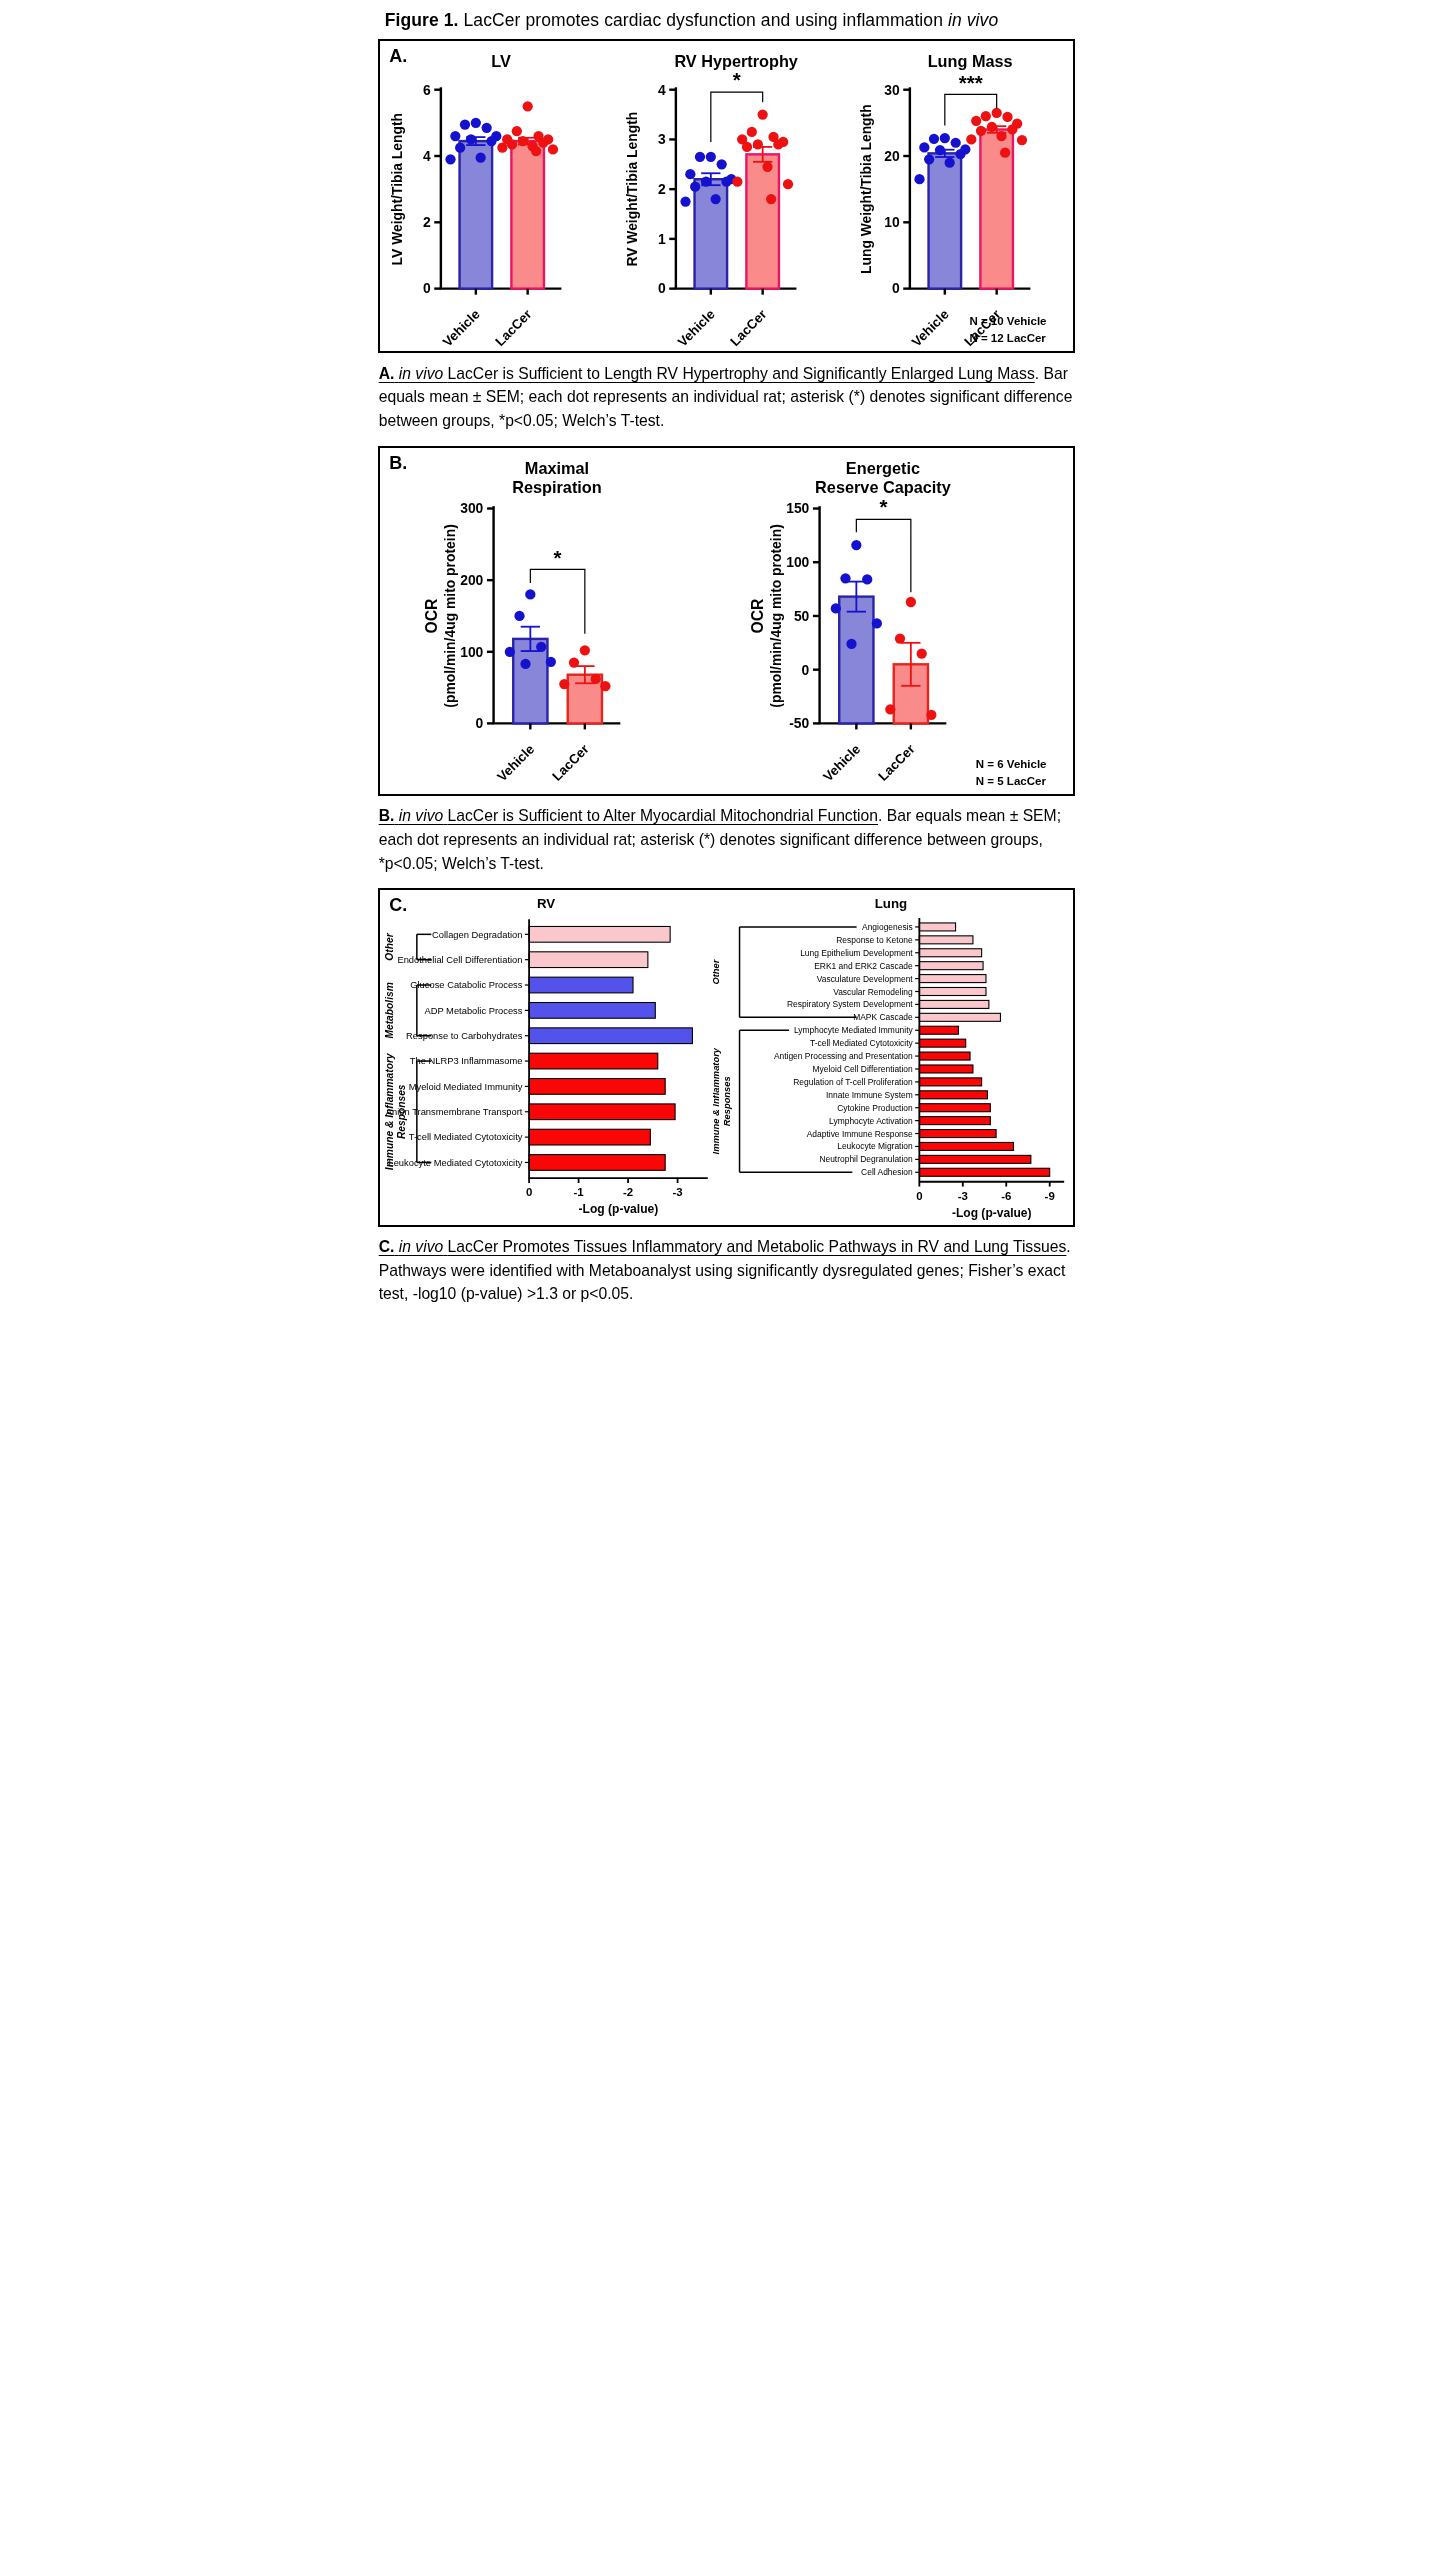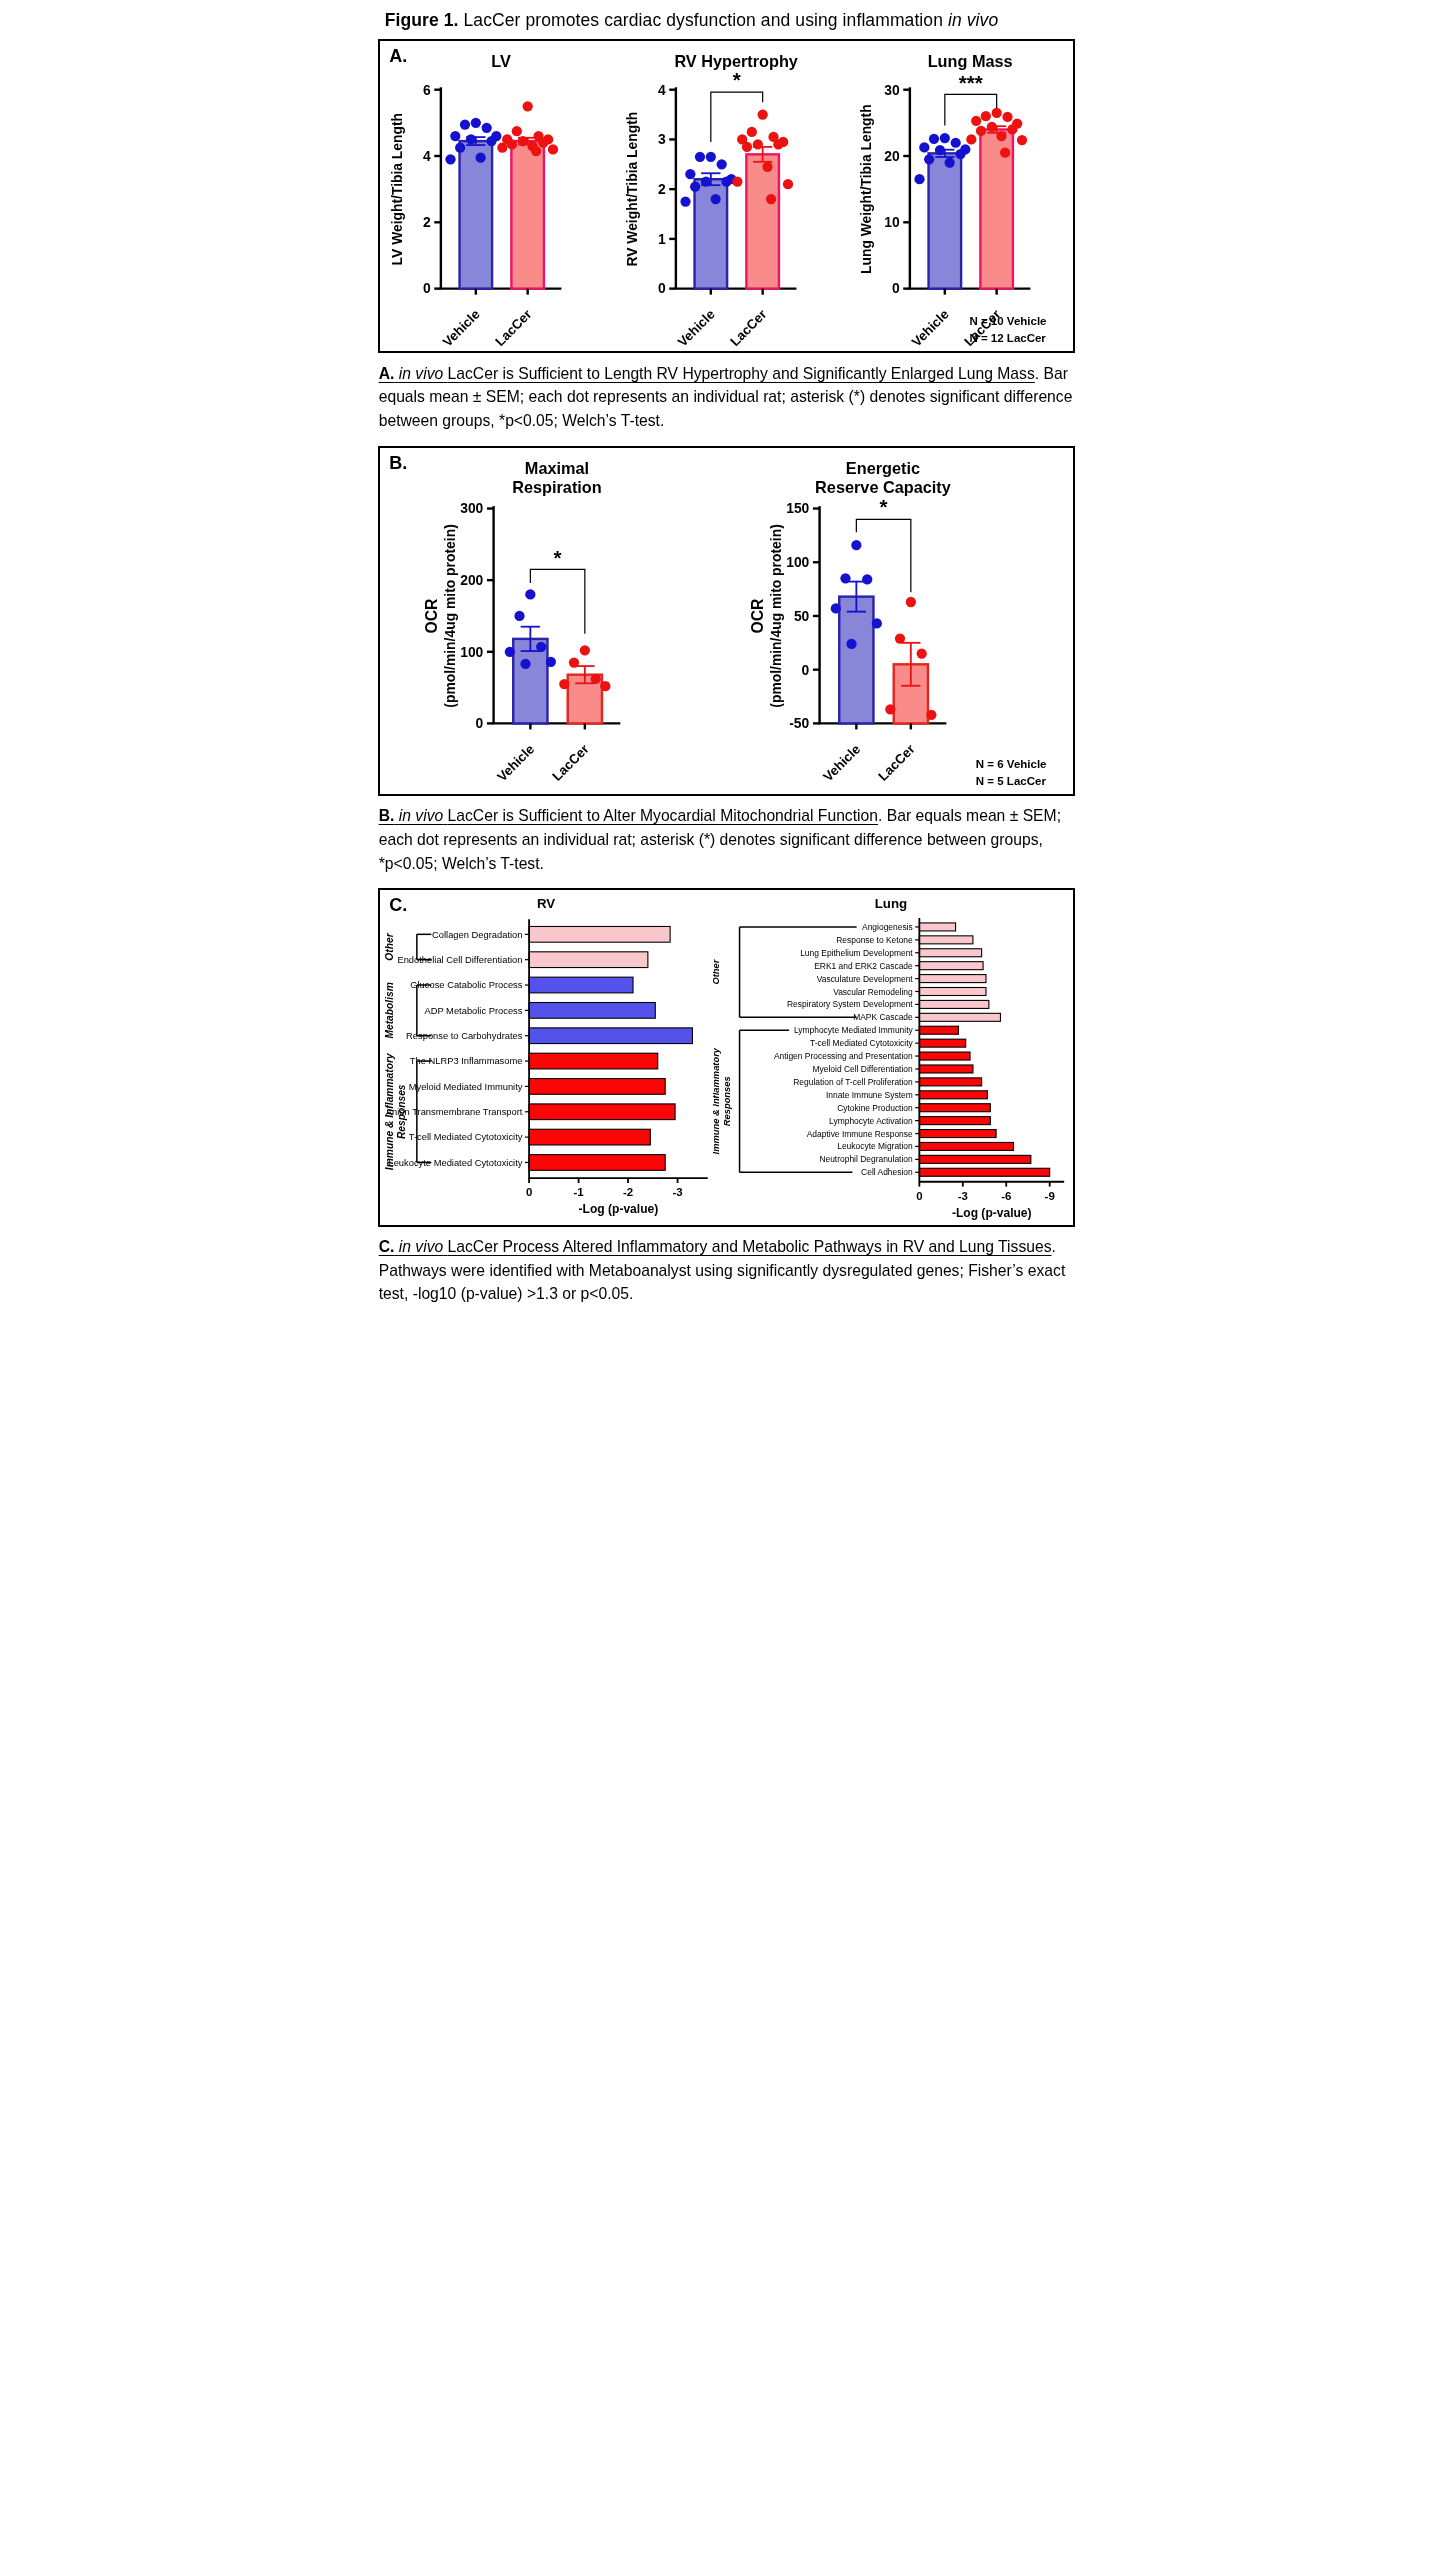--- a/index.html
+++ b/index.html
@@ -433,16 +433,16 @@
               <line x1="44" y1="195.89999999999998" x2="44" y2="431.29999999999995" stroke="#000" stroke-width="2.5"></line>
               <line x1="44" y1="195.89999999999998" x2="126" y2="195.89999999999998" stroke="#000" stroke-width="2.5"></line>
               <line x1="44" y1="431.29999999999995" x2="231" y2="431.29999999999995" stroke="#000" stroke-width="2.5"></line>
               <text x="10" y="313.59999999999997" transform="rotate(-90 10 313.59999999999997)" text-anchor="middle" font-size="15.5" font-weight="bold" font-style="italic">Immune &amp; Inflammatory</text>
               <text x="28" y="313.59999999999997" transform="rotate(-90 28 313.59999999999997)" text-anchor="middle" font-size="15.5" font-weight="bold" font-style="italic">Responses</text>
             </svg></div>
       </div>
     </div>
   </section>
 
-  <p class="cap"><span class="u"><span class="lbl">C.</span> <i>in vivo</i> <span>LacCer Process Altered Inflammatory and Metabolic Pathways in RV and Lung Tissues</span></span><span>. Pathways were identified with Metaboanalyst using significantly dysregulated genes; Fisher’s exact test, -log10 (p-value) &gt;1.3 or p&lt;0.05.</span></p>
+  <p class="cap"><span class="u"><span class="lbl">C.</span> <i>in vivo</i> <span>LacCer Promotes Tissues Inflammatory and Metabolic Pathways in RV and Lung Tissues</span></span><span>. Pathways were identified with Metaboanalyst using significantly dysregulated genes; Fisher’s exact test, -log10 (p-value) &gt;1.3 or p&lt;0.05.</span></p>
 
 </div>
 
 
 </body></html>

